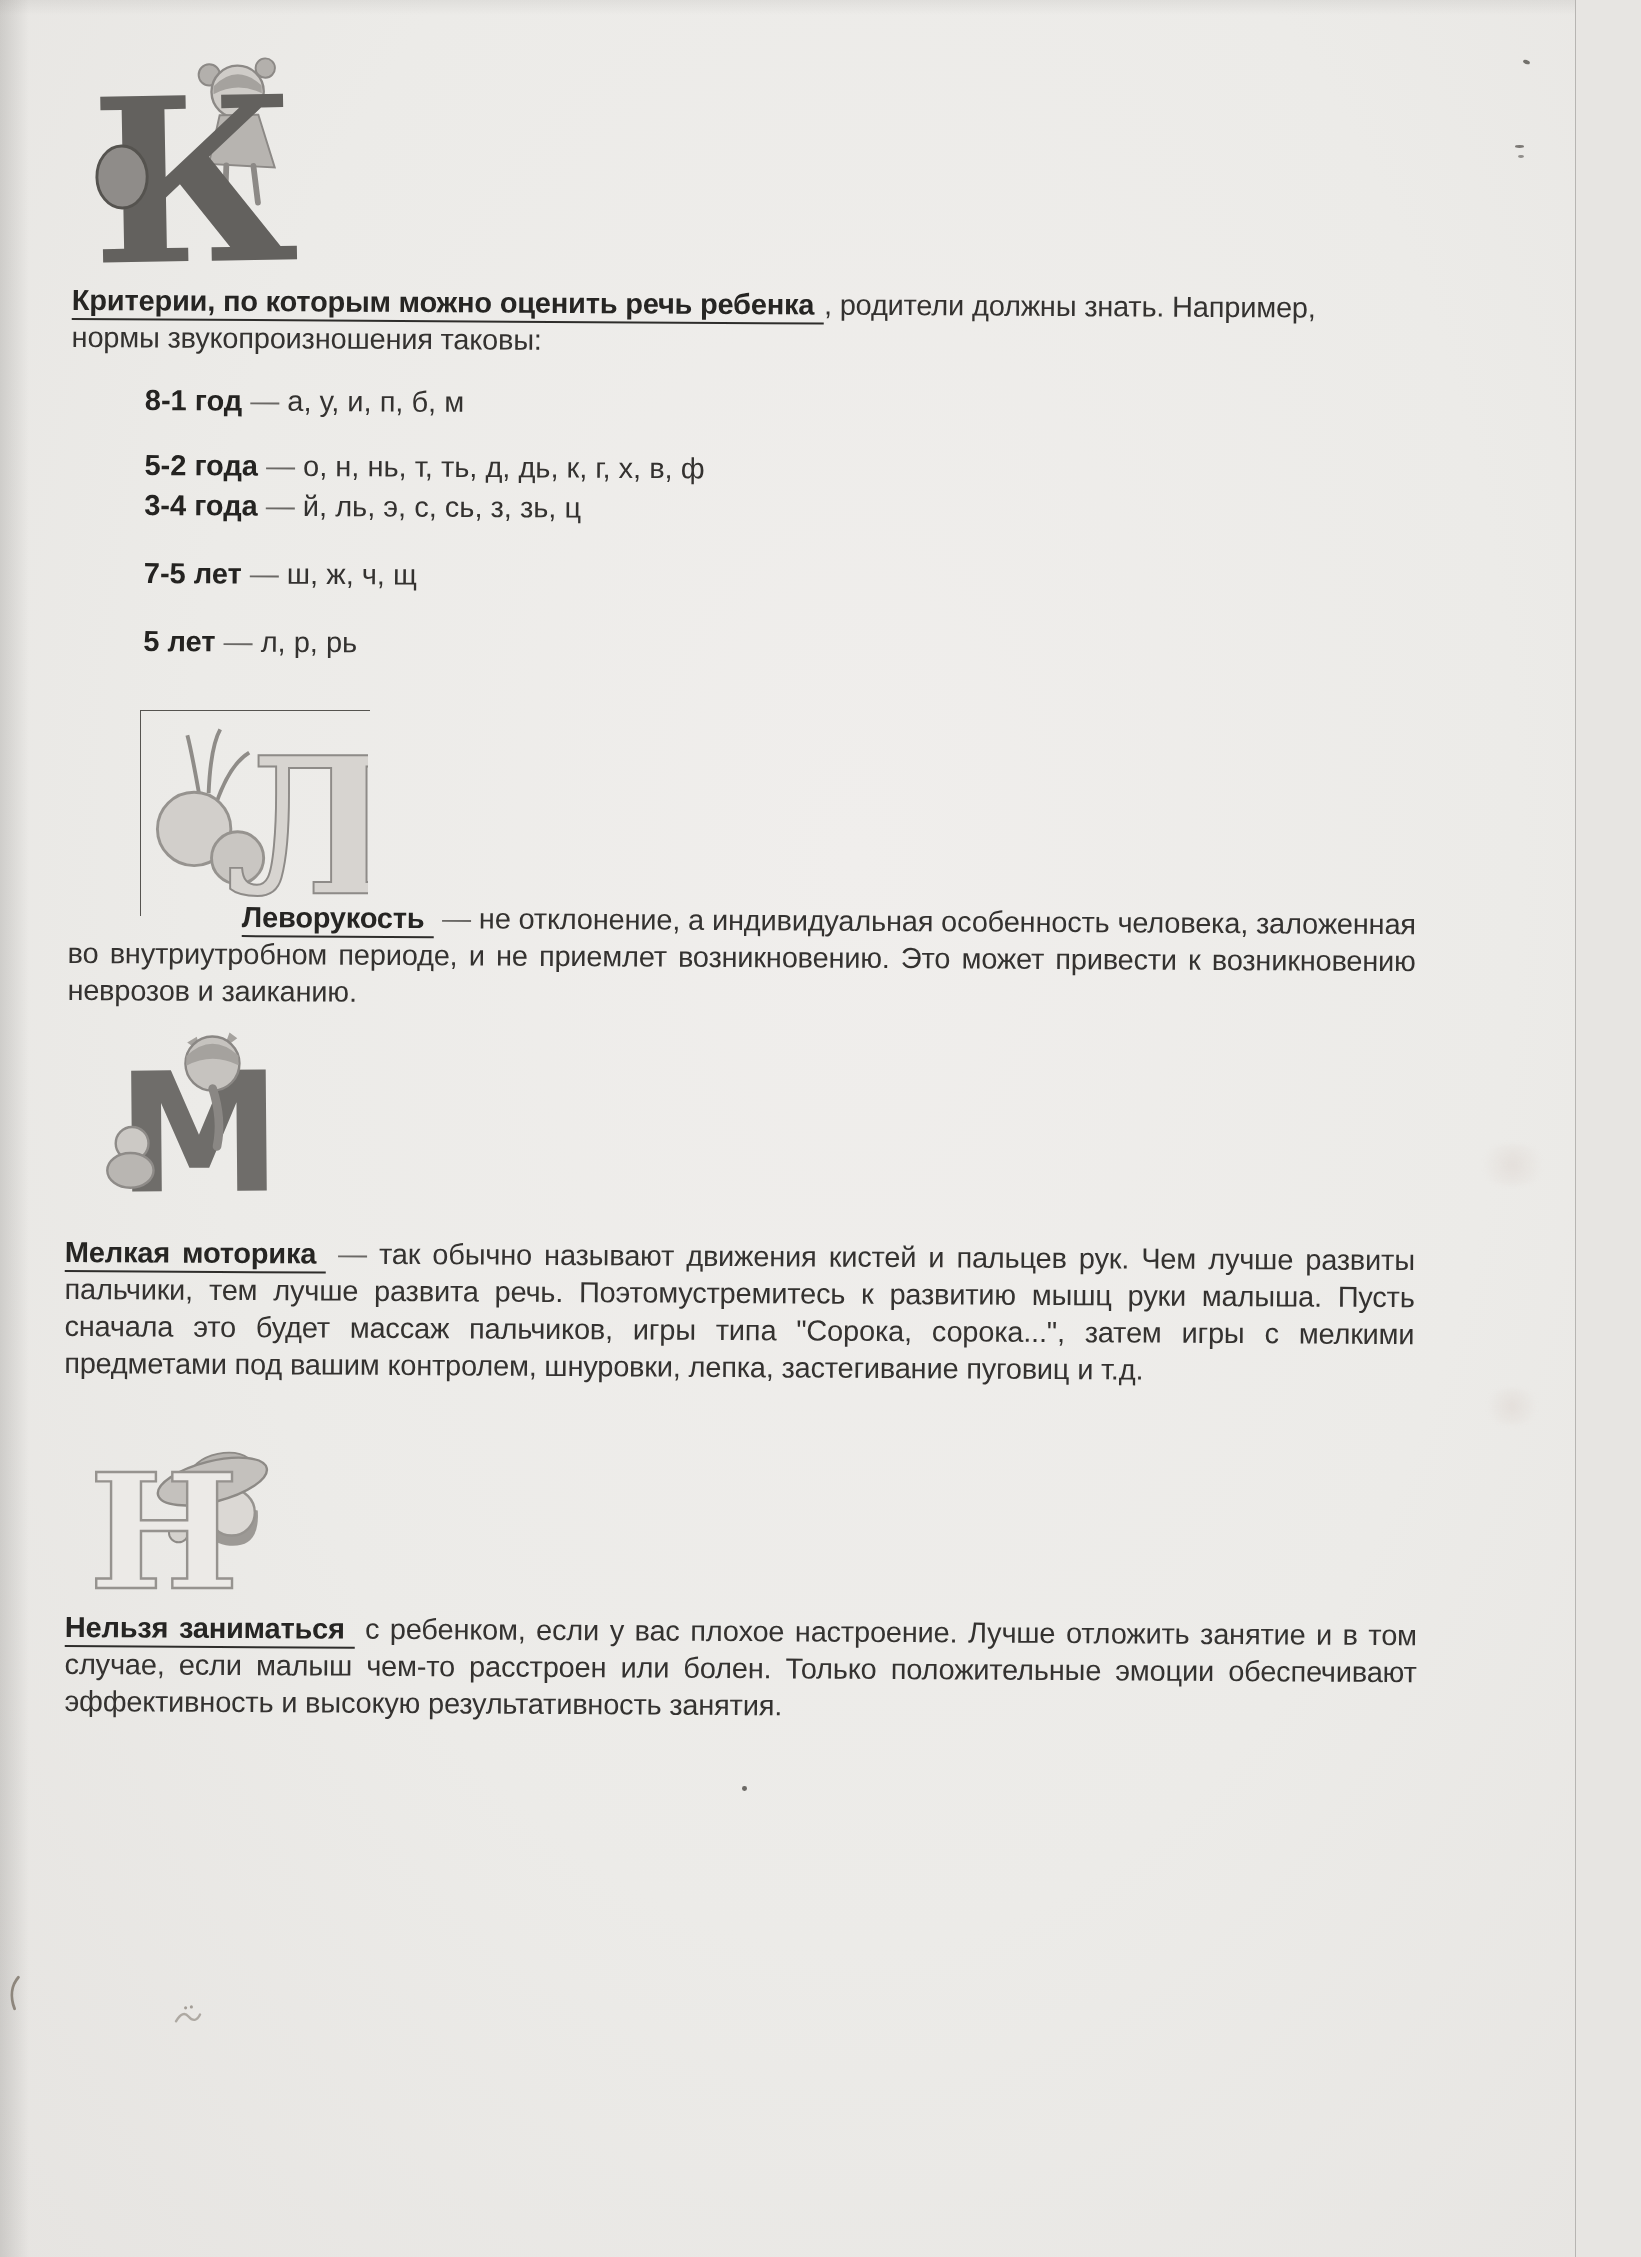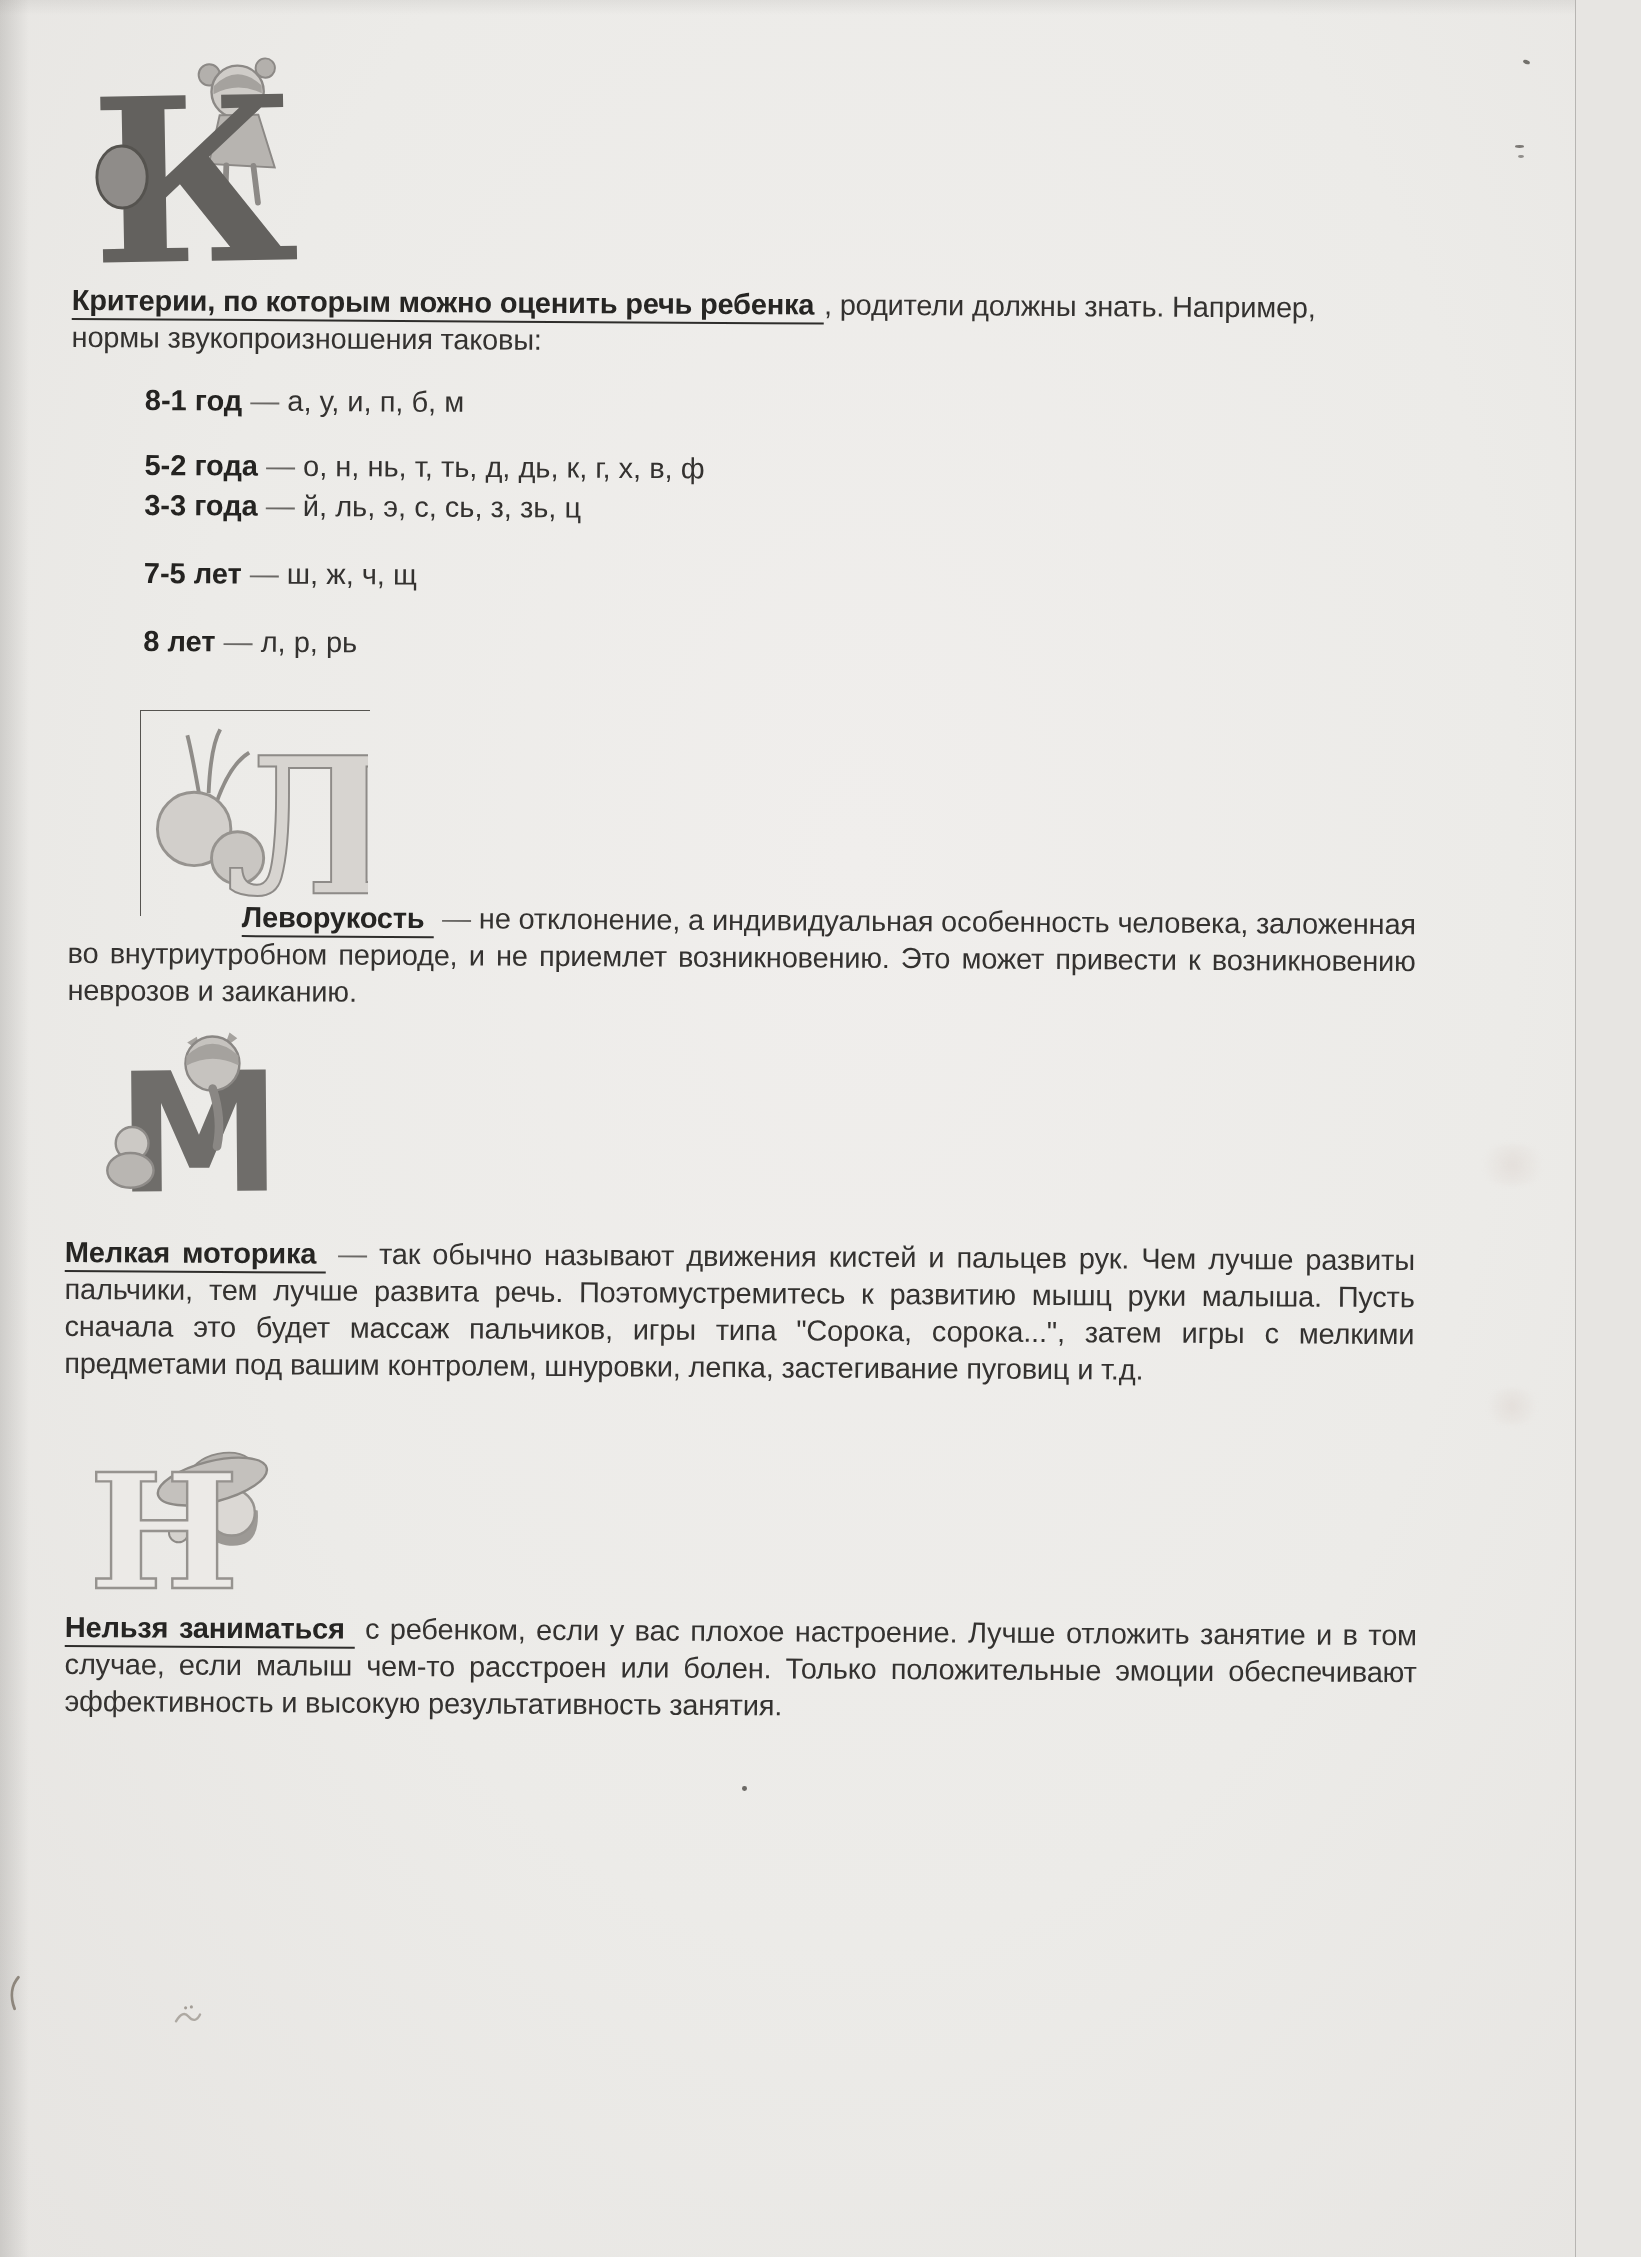--- a/index.html
+++ b/index.html
@@ -61,23 +61,23 @@
   </div>
 
   <div class="para tilt" style="left:72px;top:282px;width:1344px;">
     <span class="title-u">Критерии, по которым можно оценить речь ребенка</span><span>, родители должны знать. Например,</span>
     <div>нормы звукопроизношения таковы:</div>
   </div>
 
   <ul class="ages tilt">
     <li><b>8-1 год</b> <span class="dash">—</span> <span>а, у, и, п, б, м</span></li>
     <li><b>5-2 года</b> <span class="dash">—</span> <span>о, н, нь, т, ть, д, дь, к, г, х, в, ф</span></li>
-    <li><b>3-3 года</b> <span class="dash">—</span> <span>й, ль, э, с, сь, з, зь, ц</span></li>
+    <li><b>3-4 года</b> <span class="dash">—</span> <span>й, ль, э, с, сь, з, зь, ц</span></li>
     <li><b>7-5 лет</b> <span class="dash">—</span> <span>ш, ж, ч, щ</span></li>
-    <li><b>8 лет</b> <span class="dash">—</span> <span>л, р, рь</span></li>
+    <li><b>5 лет</b> <span class="dash">—</span> <span>л, р, рь</span></li>
   </ul>
 
   <div class="illus l-frame" style="left:140px;top:710px;width:229px;height:205px;">
     <svg width="227" height="203" viewBox="0 0 235 210">
       <g>
         <path d="M60,85 q-8,-45 -12,-60 M70,85 q2,-48 12,-66 M78,95 q14,-40 34,-52" stroke="#8f8c88" stroke-width="4" fill="none"></path>
         <circle cx="55" cy="122" r="38" fill="#d2cfcb" stroke="#96938f" stroke-width="3"></circle>
         <circle cx="100" cy="152" r="27" fill="#c9c6c2" stroke="#96938f" stroke-width="3"></circle>
       </g>
       <text x="88" y="188" font-family="DejaVu Serif, serif" font-size="195" fill="#d7d4d0" stroke="#8e8b88" stroke-width="2">Л</text>

